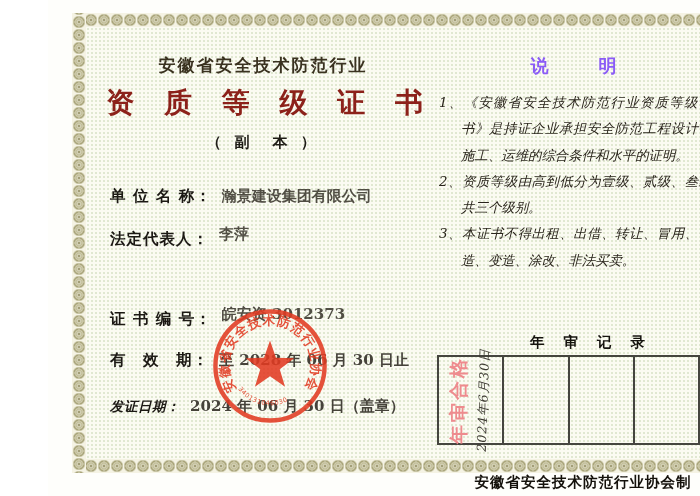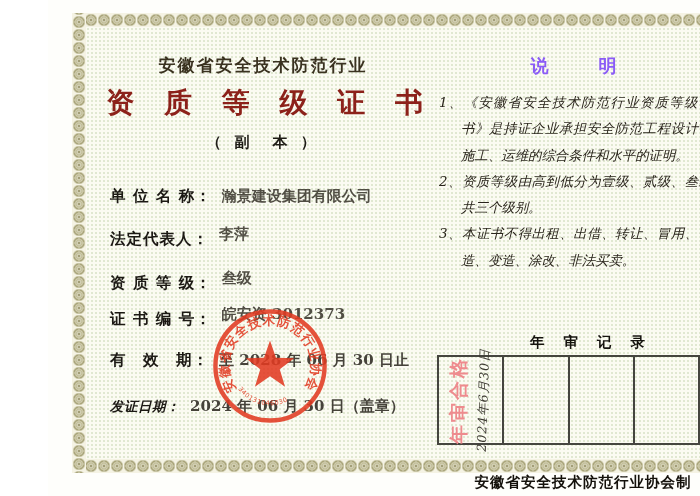--- a/index.html
+++ b/index.html
@@ -79,24 +79,20 @@
   <div class="title-copy">（ 副　本 ）</div>
 
   <div class="field-row" style="top:186px;">
     <span class="field-label">单 位 名 称：</span>
     <span class="field-value">瀚景建设集团有限公司</span>
   </div>
   <div class="field-row" style="top:229px;">
     <span class="field-label">法定代表人：</span>
     <span class="field-value raised">李萍</span>
   </div>
-  <div class="field-row" style="top:273px;">
-    <span class="field-label">资 质 等 级：</span>
-    <span class="field-value raised">叁级</span>
-  </div>
   <div class="field-row" style="top:309px;">
     <span class="field-label">证 书 编 号：</span>
     <span class="field-value raised">皖安资 3012373</span>
   </div>
   <div class="field-row" style="top:350px;">
     <span class="field-label">有　效　期：</span>
     <span class="field-value dark-value">至 2028 年 06 月 30 日止</span>
   </div>
   <div class="field-row" style="top:396px;">
     <span class="field-label small-label">发证日期：</span>

